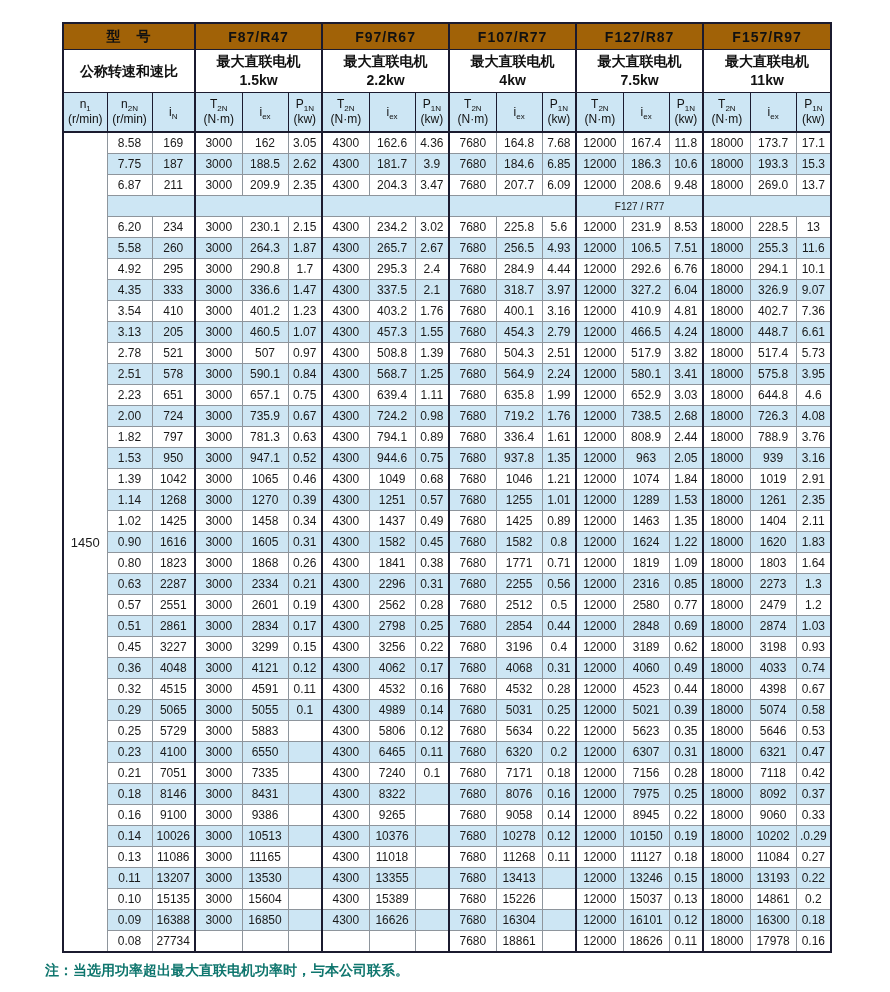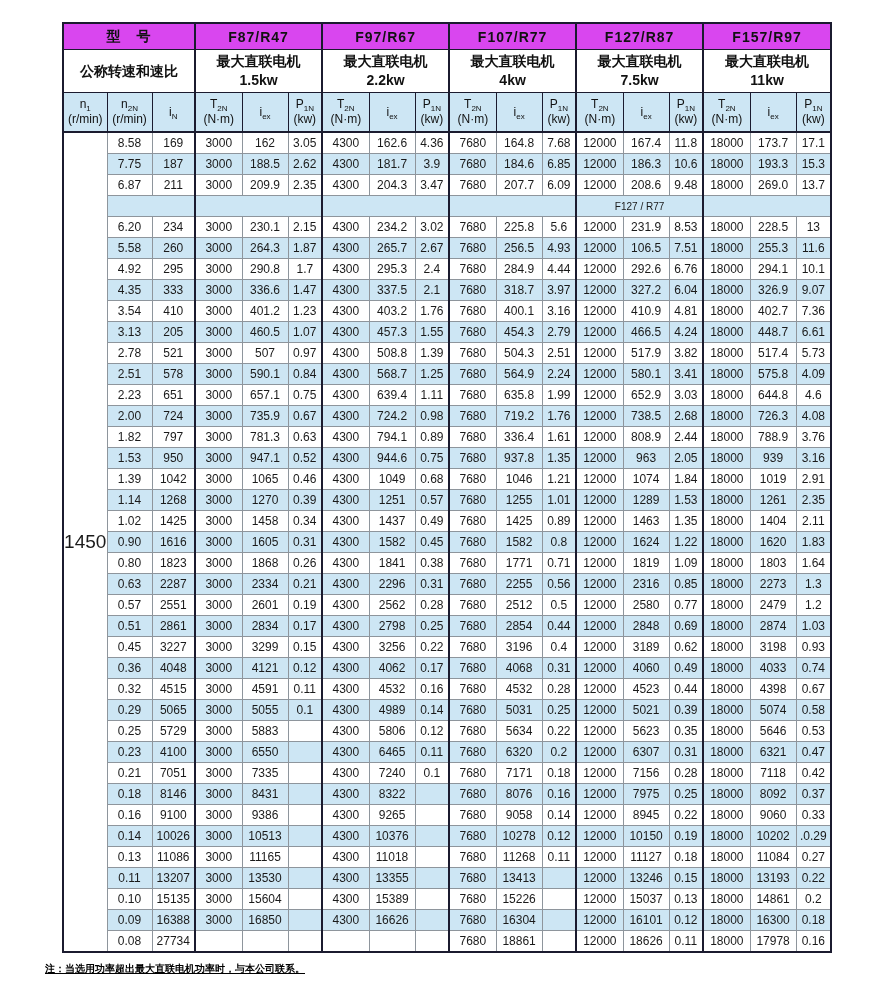--- a/index.html
+++ b/index.html
@@ -9,30 +9,30 @@
   }
   table{
     border-collapse:collapse;table-layout:fixed;width:766px;
     margin:22px 0 0 62px;border:2px solid #1b1b2f;
   }
   th,td{
     border:1px solid #8e959c;text-align:center;padding:0;
     font-size:12px;height:20px;overflow:hidden;white-space:nowrap;
   }
   thead th{border-color:#1b1b2f;}
-  thead tr.model-row th{height:25px;font-size:14px;font-weight:bold;background:#d946ef;letter-spacing:1px;}
+  thead tr.model-row th{height:25px;font-size:14px;font-weight:bold;background:#a16207;letter-spacing:1px;}
   thead tr.motor-row th{height:42px;font-size:14px;font-weight:bold;background:#ffffff;line-height:19px;}
   thead tr.sub-hdr th{height:38px;background:#cde6f4;font-weight:normal;font-size:12px;line-height:15px;border-bottom:2px solid #1b1b2f;}
   sub{font-size:8px;line-height:0;}
   .gb{border-left:2px solid #1b1b2f;}
   tr.stripe td{background:#cde6f4;}
-  td.n1cell{background:#ffffff !important;font-size:19px;vertical-align:middle;border-right:1px solid #8e959c;}
+  td.n1cell{background:#ffffff !important;font-size:13px;vertical-align:middle;border-right:1px solid #8e959c;}
   tbody td{color:#1a1a1a;}
   td.special-label{font-size:10px;}
-  .note{margin:9px 0 0 45px;font-size:10px;font-weight:bold;color:#000000;text-decoration:underline;}
+  .note{margin:9px 0 0 45px;font-size:14px;font-weight:bold;color:#0f766e;}
 </style>
 </head>
 <body>
 
 <table aria-label="gear reducer specification table">
   <colgroup>
       <col style="width: 44px;">
       <col style="width: 45px;">
       <col style="width: 43px;">
       <col style="width: 47px;">
@@ -362,21 +362,21 @@
         <td>568.7</td>
         <td>1.25</td>
         <td class="gb">7680</td>
         <td>564.9</td>
         <td>2.24</td>
         <td class="gb">12000</td>
         <td>580.1</td>
         <td>3.41</td>
         <td class="gb">18000</td>
         <td>575.8</td>
-        <td>4.09</td>
+        <td>3.95</td>
       </tr>
       <tr>
         <td>2.23</td>
         <td>651</td>
         <td class="gb">3000</td>
         <td>657.1</td>
         <td>0.75</td>
         <td class="gb">4300</td>
         <td>639.4</td>
         <td>1.11</td>

